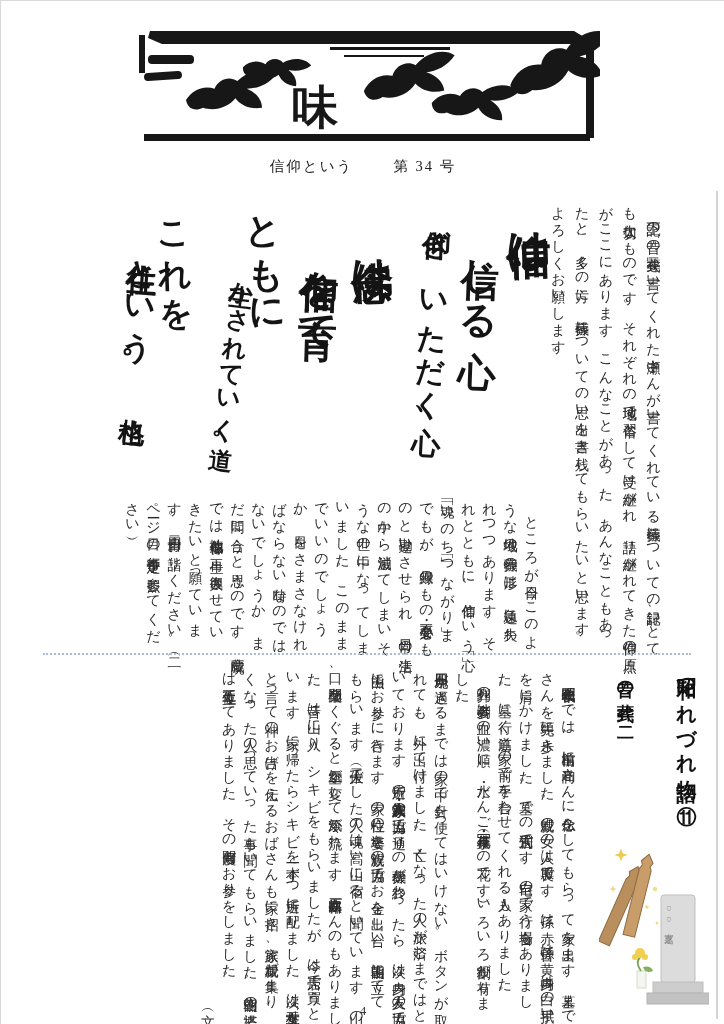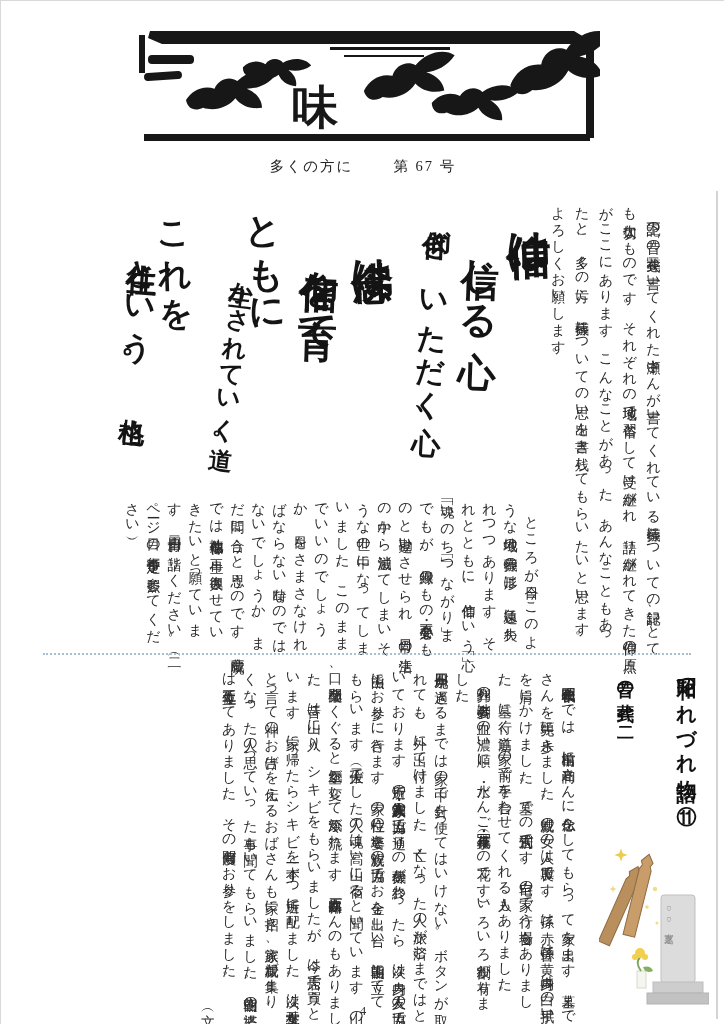--- a/index.html
+++ b/index.html
@@ -74,21 +74,21 @@
     <use href="#bird" fill="#171717" transform="translate(300,62) scale(0.9) rotate(8)"></use>
     <use href="#bird" fill="#171717" transform="translate(372,40) scale(1.15) rotate(-12)"></use>
 
     <text x="158" y="98" font-size="46" font-weight="900" font-family="Liberation Sans, sans-serif" fill="#171717">味</text>
 
     <rect x="196" y="22" width="120" height="3" fill="#171717"></rect>
     <rect x="210" y="30" width="80" height="2" fill="#171717"></rect>
   </svg>
 
   <div class="issue-line">
-    <span>多くの方に</span><span class="gap"></span><span>第 67 号</span>
+    <span>信仰という</span><span class="gap"></span><span>第 34 号</span>
   </div>
 
   <div class="scan-edge"></div>
 
   <div class="intro v">
     <p class="ind">下記の「昔の葬式二」を書いてくれた中瀬さんが書いてくれている葬儀についての記録、とても大切なものです。それぞれの地域で習俗として受け継がれ、語り継がれてきた信仰の原点がここにあります。こんなことがあった、あんなこともあったと、多くの方に、葬儀についての思い出を書き残してもらいたいと思います。よろしくお願いします。</p>
   </div>
 
   <div class="calligraphy">
     <span class="cal" style="right:0;top:14px;font-size:44px;transform:rotate(-2deg);">信仰は、</span>

